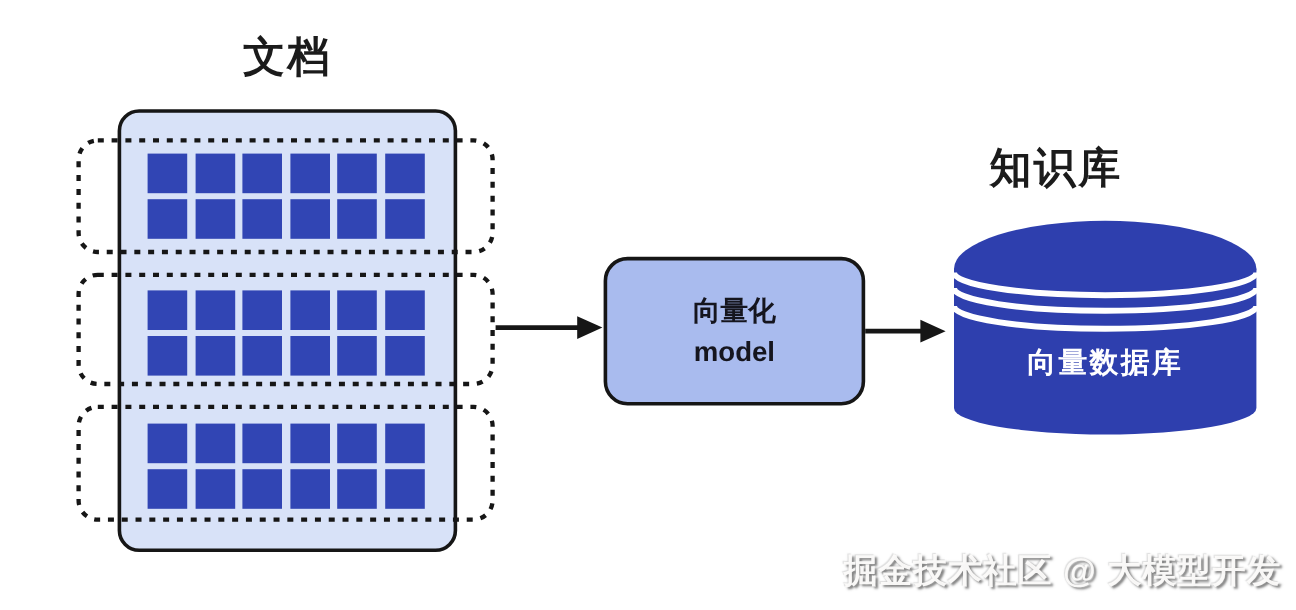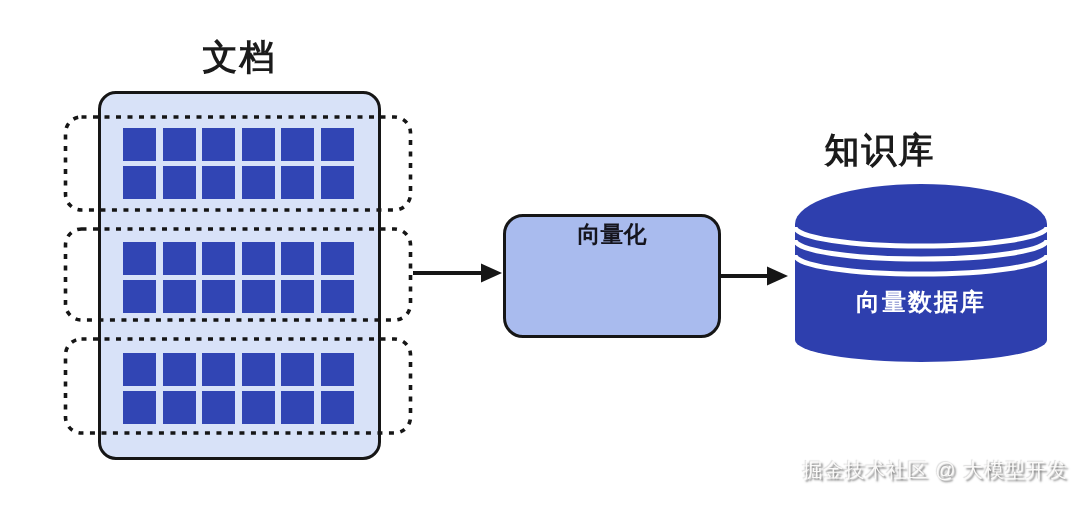--- a/index.html
+++ b/index.html
@@ -17,21 +17,20 @@
   }
 
   .section-title {
     position: absolute;
     font-size: 35px;
     font-weight: 700;
     color: #1b1b1b;
     letter-spacing: 2px;
     text-align: center;
     white-space: nowrap;
-    margin-top: 10px;
   }
   #doc-title  { left: 98px;  top: 24px;  width: 283px; }
   #kb-title   { left: 752px; top: 117px; width: 256px; }
 
   #document-shape {
     position: absolute;
     left: 98px; top: 91px;
     width: 283px; height: 369px;
     background: #d8e2f8;
     border: 3px solid #161616;
@@ -67,21 +66,21 @@
     position: absolute;
     left: 503px; top: 214px;
     width: 218px; height: 124px;
     background: #a9bbee;
     border: 3.5px solid #161616;
     border-radius: 20px;
     box-sizing: border-box;
     display: flex;
     flex-direction: column;
     align-items: center;
-    justify-content: space-between;
+    justify-content: center;
     z-index: 1;
   }
   .emb-line {
     font-size: 23px;
     font-weight: 600;
     color: #15151e;
     line-height: 34px;
     white-space: nowrap;
   }
 
@@ -93,22 +92,22 @@
   }
   #cyl-label-text {
     font-size: 24px;
     font-weight: 700;
     letter-spacing: 2px;
   }
 
   #watermark {
     position: absolute;
     right: 12px; top: 457px;
-    font-size: 20px;
-    font-weight: 400;
+    font-size: 28px;
+    font-weight: 700;
     letter-spacing: 1px;
     white-space: nowrap;
     color: rgba(252,251,250,0.96);
     text-shadow: 2px 2px 2px rgba(105,105,105,0.85),
                  -1px -1px 1px rgba(170,170,170,0.4);
   }
 </style>
 </head>
 <body>
 
@@ -173,20 +172,21 @@
       <polygon points="481,263.5 502,273 481,282.5" fill="#161616"></polygon>
     </g>
     <g>
       <line x1="721" y1="276" x2="769" y2="276" stroke="#161616" stroke-width="4"></line>
       <polygon points="767,266.5 788,276 767,285.5" fill="#161616"></polygon>
     </g>
   </svg>
 
   <div id="embedding-box">
     <div class="emb-line">向量化</div>
+    <div class="emb-line">model</div>
   </div>
 
   <div id="cylinder-wrap">
     <svg width="256" height="182" viewBox="0 0 256 182" xmlns="http://www.w3.org/2000/svg">
       <path d="M2,42 L2,158 A126,22 0 0 0 254,158 L254,42 Z" fill="#2e3fae"></path>
       <ellipse cx="128" cy="42" rx="126" ry="40" fill="#2e3fae"></ellipse>
       <path d="M2,45 A126,19 0 0 0 254,45" fill="none" stroke="#ffffff" stroke-width="5"></path>
       <path d="M2,58 A126,19 0 0 0 254,58" fill="none" stroke="#ffffff" stroke-width="5"></path>
       <path d="M2,73 A126,19 0 0 0 254,73" fill="none" stroke="#ffffff" stroke-width="5"></path>
       <text id="cyl-label-text" x="128" y="128" text-anchor="middle" fill="#ffffff">向量数据库</text>

